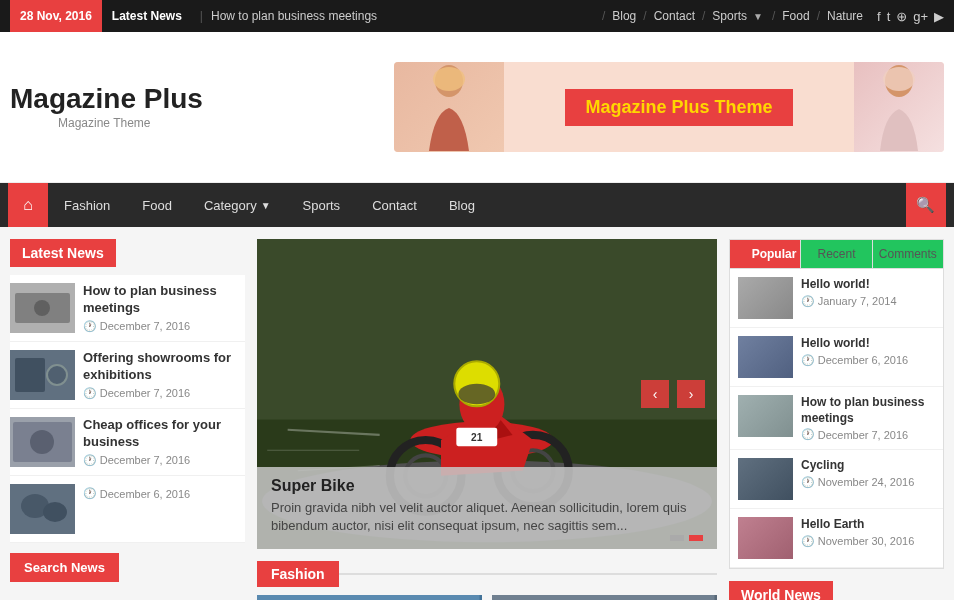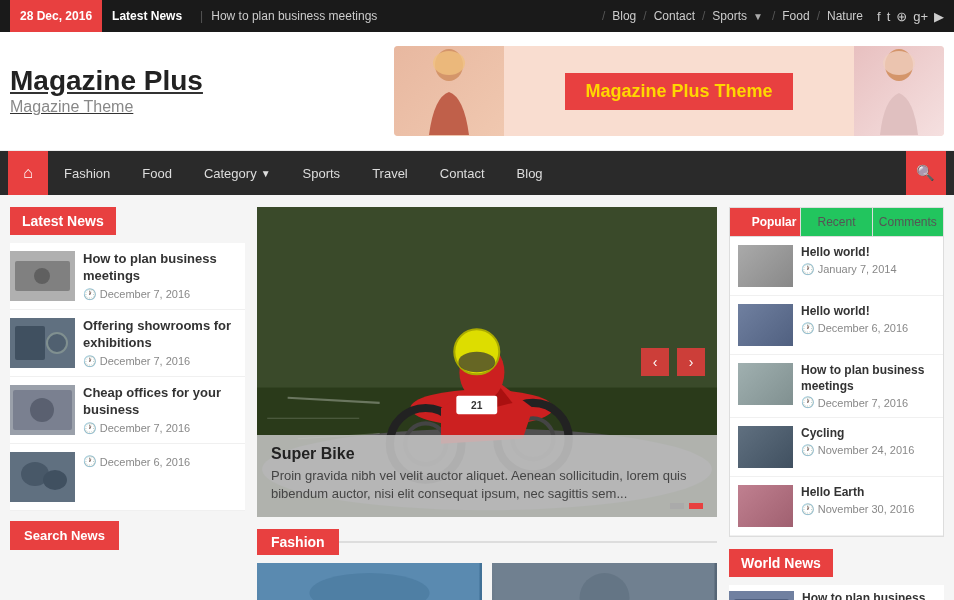--- a/index.html
+++ b/index.html
@@ -43,27 +43,26 @@
     .top-bar .right-links a { color: #ccc; text-decoration: none; }
     .top-bar .right-links .sep { color: #555; margin: 0 3px; }
     .top-bar .social-icons { display: flex; gap: 6px; margin-left: 10px; }
     .top-bar .social-icons span { color: #ccc; cursor: pointer; font-size: 13px; }
 
     
     .header {
       background: #fff;
       display: flex;
       align-items: center;
-      padding: 14px 10px;
+      padding: 30px 10px;
       border-bottom: 1px solid #eee;
-      text-decoration: underline;
     }
     .header .logo { flex: 1; }
     .header .logo h1 { font-size: 28px; font-weight: bold; color: #222; line-height: 1.1; }
-    .header .logo p { font-size: 16px; color: #888; margin-top: 2px; }
+    .header .logo p { font-size: 12px; color: #888; margin-top: 2px; margin-left: 48px; }
     .header .banner {
       width: 550px;
       height: 90px;
       background: #f9ddd0;
       display: flex;
       align-items: center;
       justify-content: flex-end;
       border-radius: 4px;
       overflow: hidden;
       position: relative;
@@ -364,21 +363,21 @@
       height: 50px;
       background: linear-gradient(135deg, #8090a0, #607080);
     }
     .world-info { flex: 1; }
     .world-title { font-size: 12px; font-weight: bold; color: #333; line-height: 1.3; }
   </style>
 </head>
 <body>
 
 <div class="top-bar">
-  <div class="date">28 Dec, 2016</div>
+  <div class="date">28 Nov, 2016</div>
   <span class="latest-news-label">Latest News</span>
   <span class="separator">|</span>
   <span class="ticker-text">How to plan business meetings</span>
   <div class="right-links">
     <span class="sep">/</span>
     <a>Blog</a>
     <span class="sep">/</span>
     <a>Contact</a>
     <span class="sep">/</span>
     <a>Sports</a>
@@ -432,21 +431,20 @@
 <div class="nav">
   <div class="home-btn">⌂</div>
   <div class="nav-items">
     <div class="nav-item">Fashion</div>
     <div class="nav-item">Food</div>
     <div class="nav-item">
       <span>Category</span>
       <span class="arrow">▼</span>
     </div>
     <div class="nav-item">Sports</div>
-    <div class="nav-item">Travel</div>
     <div class="nav-item">Contact</div>
     <div class="nav-item">Blog</div>
   </div>
   <div class="search-btn">🔍</div>
 </div>
 
 <div class="main">
 
   <div class="left-sidebar">
     <div class="section-header">Latest News</div>

